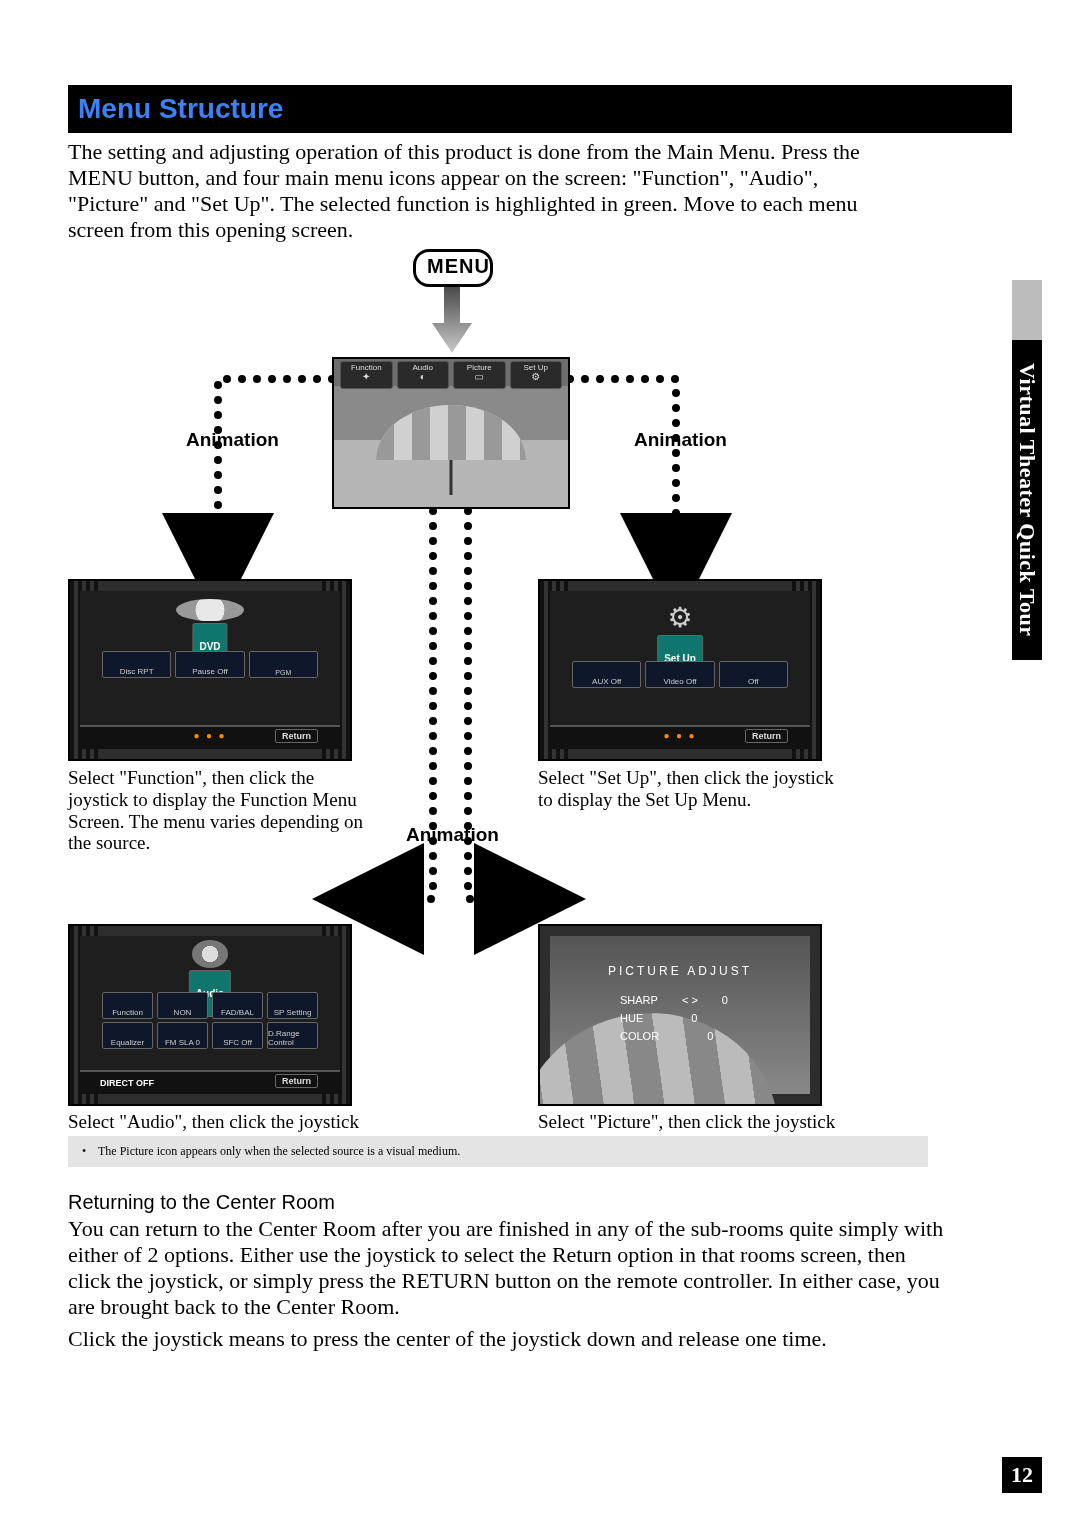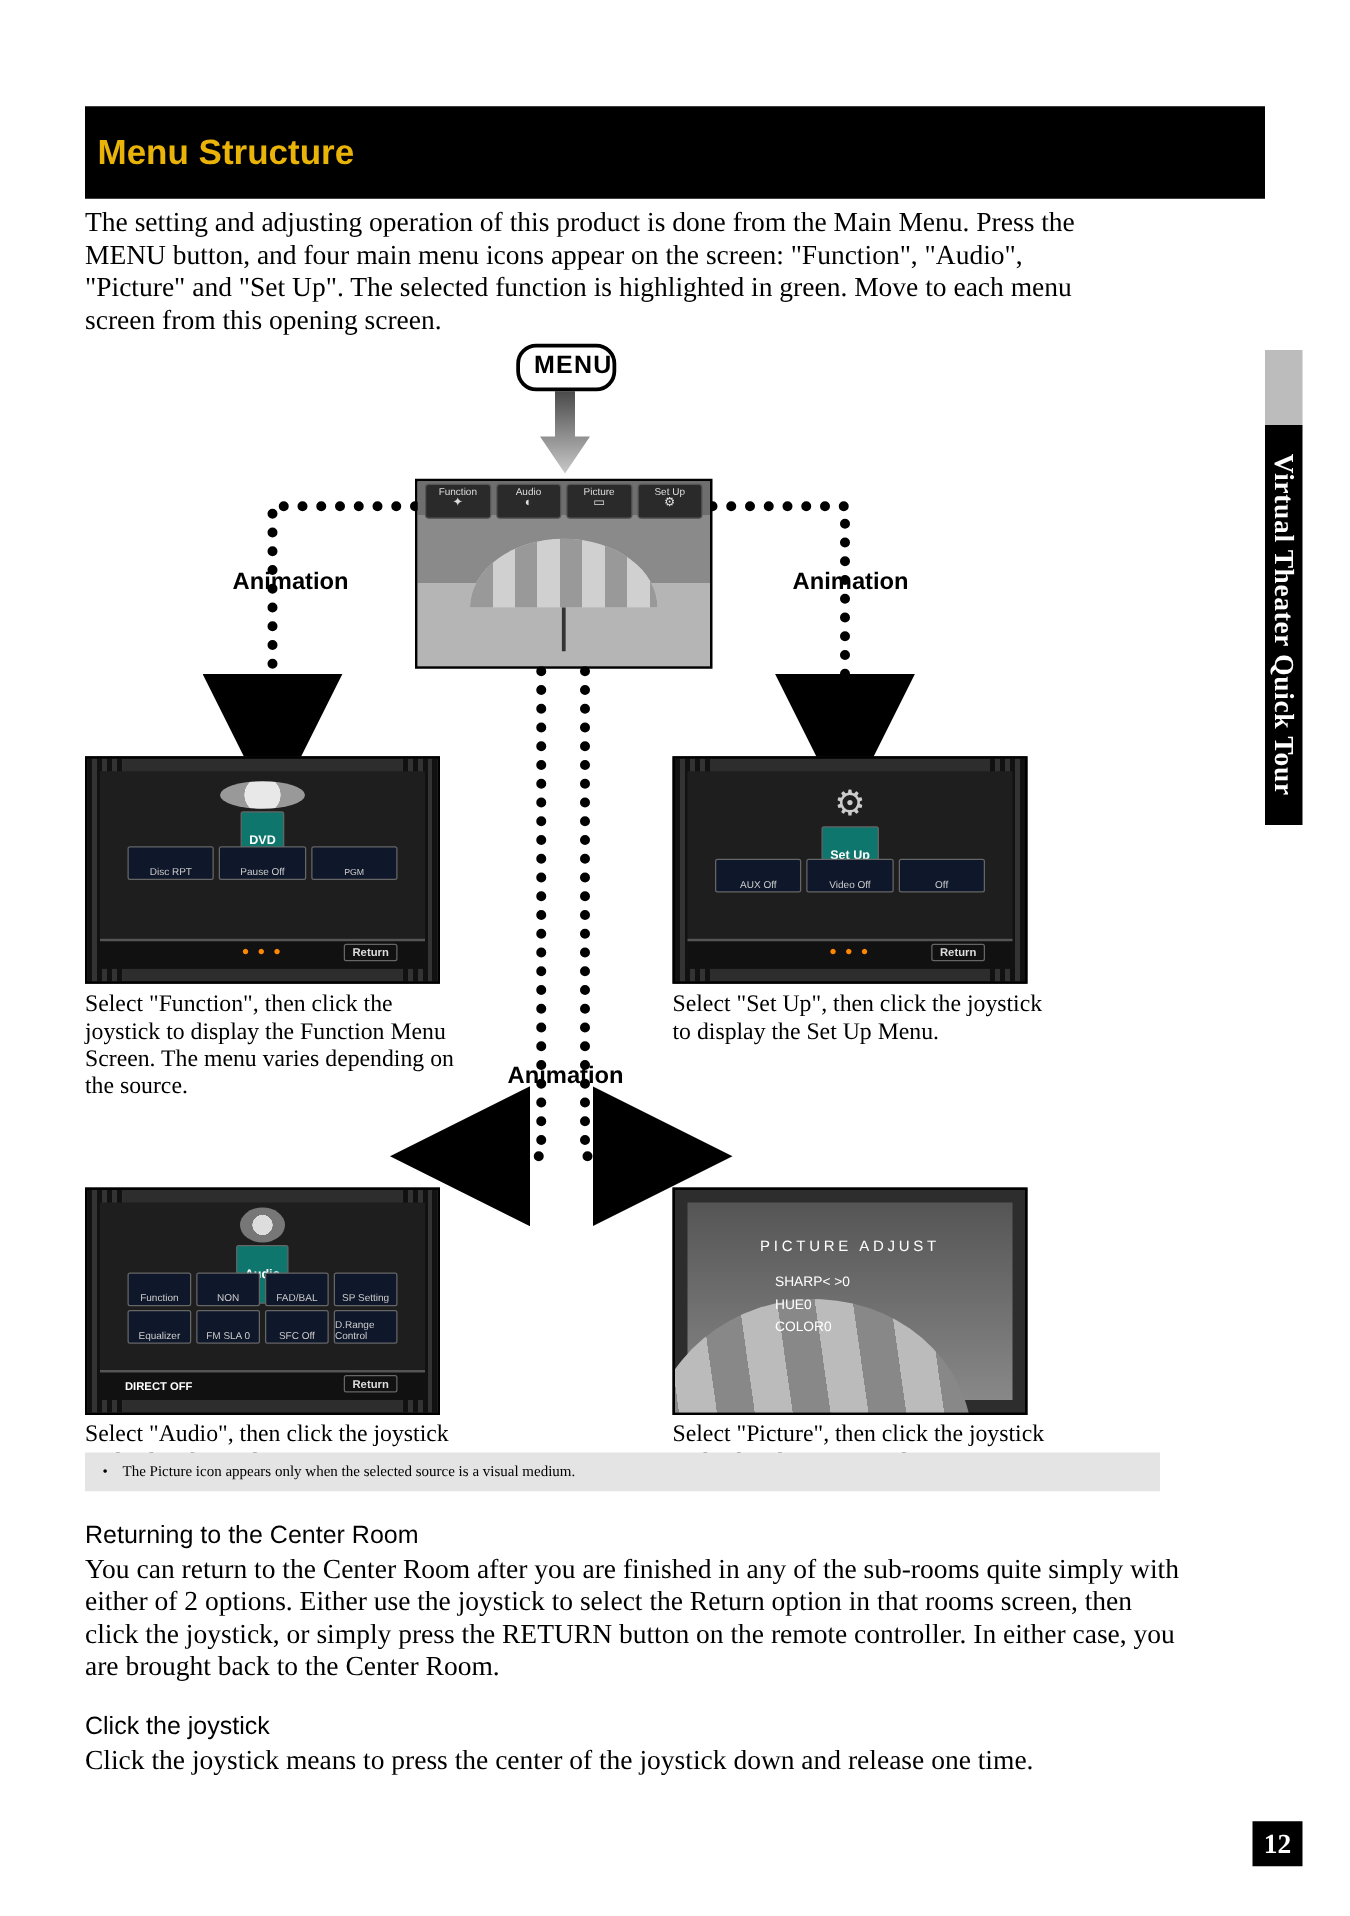--- a/index.html
+++ b/index.html
@@ -60,22 +60,22 @@
     background: #000;
     color: #fff;
     text-align: center;
     line-height: 36px;
     font-weight: bold;
     font-size: 22px;
     font-family: "Times New Roman", serif;
   }
   .h-bar {
     background: #000;
-    color: #eab308;
-    padding: 21px 10px;
+    color: #3b82f6;
+    padding: 8px 10px;
     font-family: Arial, Helvetica, sans-serif;
     font-weight: bold;
     font-size: 28px;
     margin-bottom: 6px;
   }
   .body-text {
     font-size: 22px;
     line-height: 1.18;
     margin: 0 0 6px 0;
     max-width: 830px;
@@ -222,21 +222,21 @@
   .btn-row{position:absolute;left:32px;right:32px;top:70px;display:flex;gap:4px;}
   .btn-row2{position:absolute;left:32px;right:32px;top:100px;display:flex;gap:4px;}
   .mini-btn{flex:1;height:24px;background:#0f172a;border:1px solid #666;border-radius:2px;color:#ccc;font-family:Arial;font-size:8px;display:flex;align-items:flex-end;justify-content:center;padding-bottom:1px;}
   .return-btn{position:absolute;right:32px;bottom:16px;color:#ddd;font-family:Arial;font-size:9px;font-weight:bold;background:#111;border:1px solid #666;padding:1px 6px;border-radius:2px;}
   .dot-ind{position:absolute;left:50%;bottom:18px;transform:translateX(-50%);color:#f80;font-size:10px;letter-spacing:2px;}
   .gear{position:absolute;left:50%;top:20px;transform:translateX(-50%);width:34px;height:34px;color:#ccc;font-size:28px;text-align:center;line-height:34px;}
   .direct-off{position:absolute;left:30px;bottom:16px;color:#fff;font-family:Arial;font-size:9px;font-weight:bold;}
   .picture-adj{position:absolute;inset:10px;background:linear-gradient(#555,#888);}
   .pa-title{position:absolute;left:0;right:0;top:28px;text-align:center;color:#fff;font-family:Arial;font-size:12px;letter-spacing:3px;}
   .pa-rows{position:absolute;left:70px;top:55px;color:#fff;font-family:Arial;font-size:11px;line-height:18px;}
-  .pa-rows .row{display:flex;}
+  .pa-rows .row{display:flex;gap:24px;}
   .pa-umb{position:absolute;left:-40px;bottom:-40px;width:260px;height:120px;border-radius:130px 130px 0 0/120px 120px 0 0;background:repeating-linear-gradient(90deg,#888 0 30px,#bbb 30px 60px);transform:rotate(-8deg);}
   .caption{position:absolute;width:300px;font-size:19px;line-height:1.15;font-family:"Times New Roman",serif;}
   .cap-func{left:0;top:518px;}
   .cap-setup{left:470px;top:518px;}
   .cap-audio{left:0;top:862px;}
   .cap-pic{left:470px;top:862px;}
 
   .note-bar{width:820px;background:#e4e4e4;padding:8px 10px 8px 30px;font-size:12px;position:relative;margin-bottom:10px;}
   .note-bar::before{content:"•";position:absolute;left:14px;}
   .sub-h{font-family:Arial,Helvetica,sans-serif;font-weight:normal;font-size:20px;margin:24px 0 2px;}
@@ -382,21 +382,20 @@
     <div class="caption cap-setup">Select "Set Up", then click the joystick to display the Set Up Menu.</div>
     <div class="caption cap-audio">Select "Audio", then click the joystick to display the Audio Setting Menu.</div>
     <div class="caption cap-pic">Select "Picture", then click the joystick to display the Picture Adjust Menu.</div>
   </div>
 
   <div class="note-bar">The Picture icon appears only when the selected source is a visual medium.</div>
 
   <div class="sub-h">Returning to the Center Room</div>
   <p class="body-text" style="max-width:880px">You can return to the Center Room after you are finished in any of the sub-rooms quite simply with either of 2 options. Either use the joystick to select the Return option in that rooms screen, then click the joystick, or simply press the RETURN button on the remote controller. In either case, you are brought back to the Center Room.</p>
 
-  <div class="sub-h">Click the joystick</div>
   <p class="body-text" style="max-width:880px">Click the joystick means to press the center of the joystick down and release one time.</p>
 
 </div>
 
 <div class="side-tab">
   <div class="side-tab-inner">
     <div class="grey-block"></div>
     <div class="black-block">
         <span class="side-text">Virtual Theater Quick Tour</span>
       </div>

